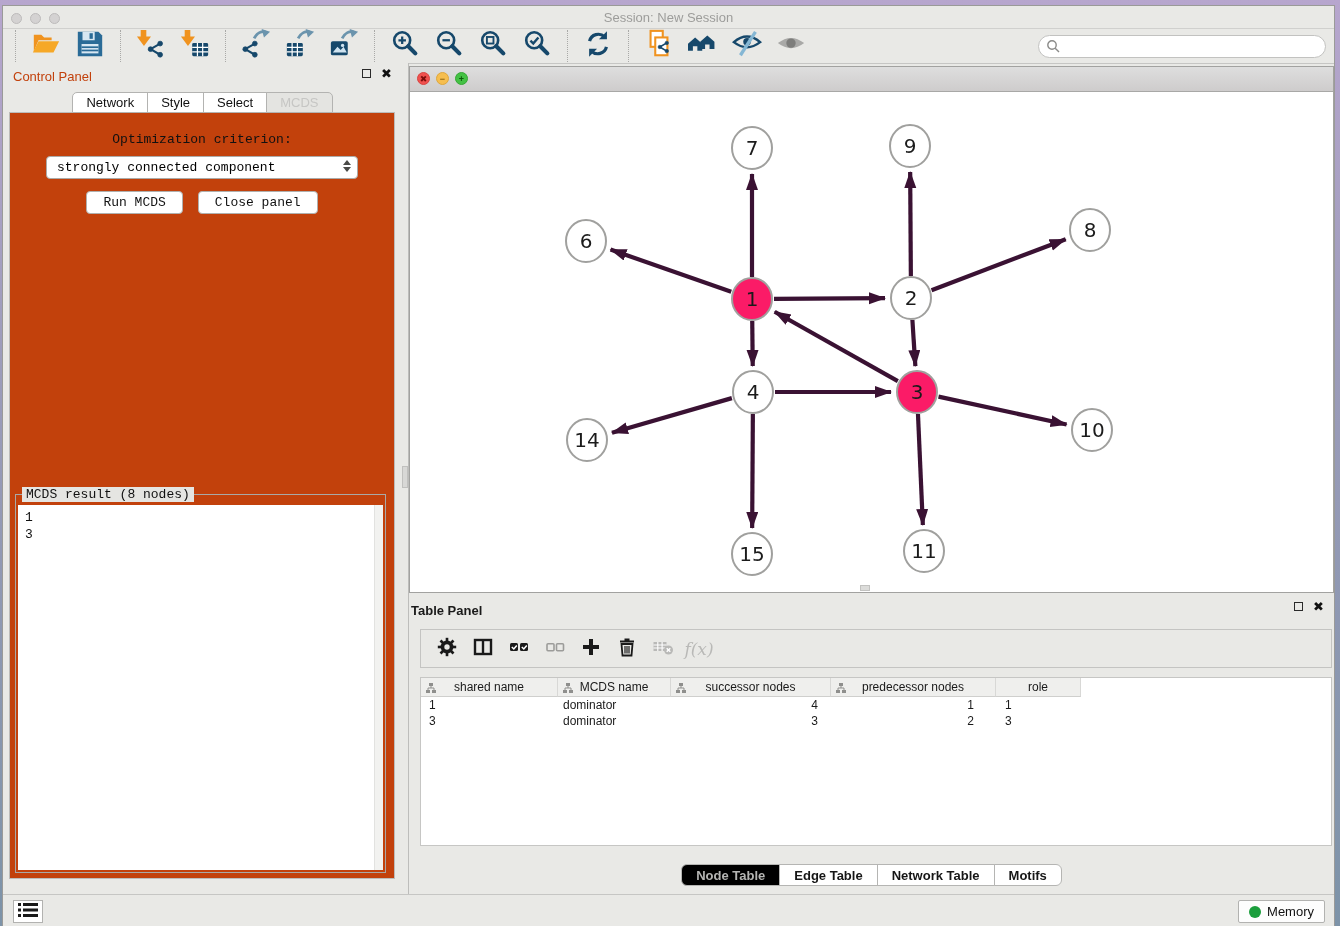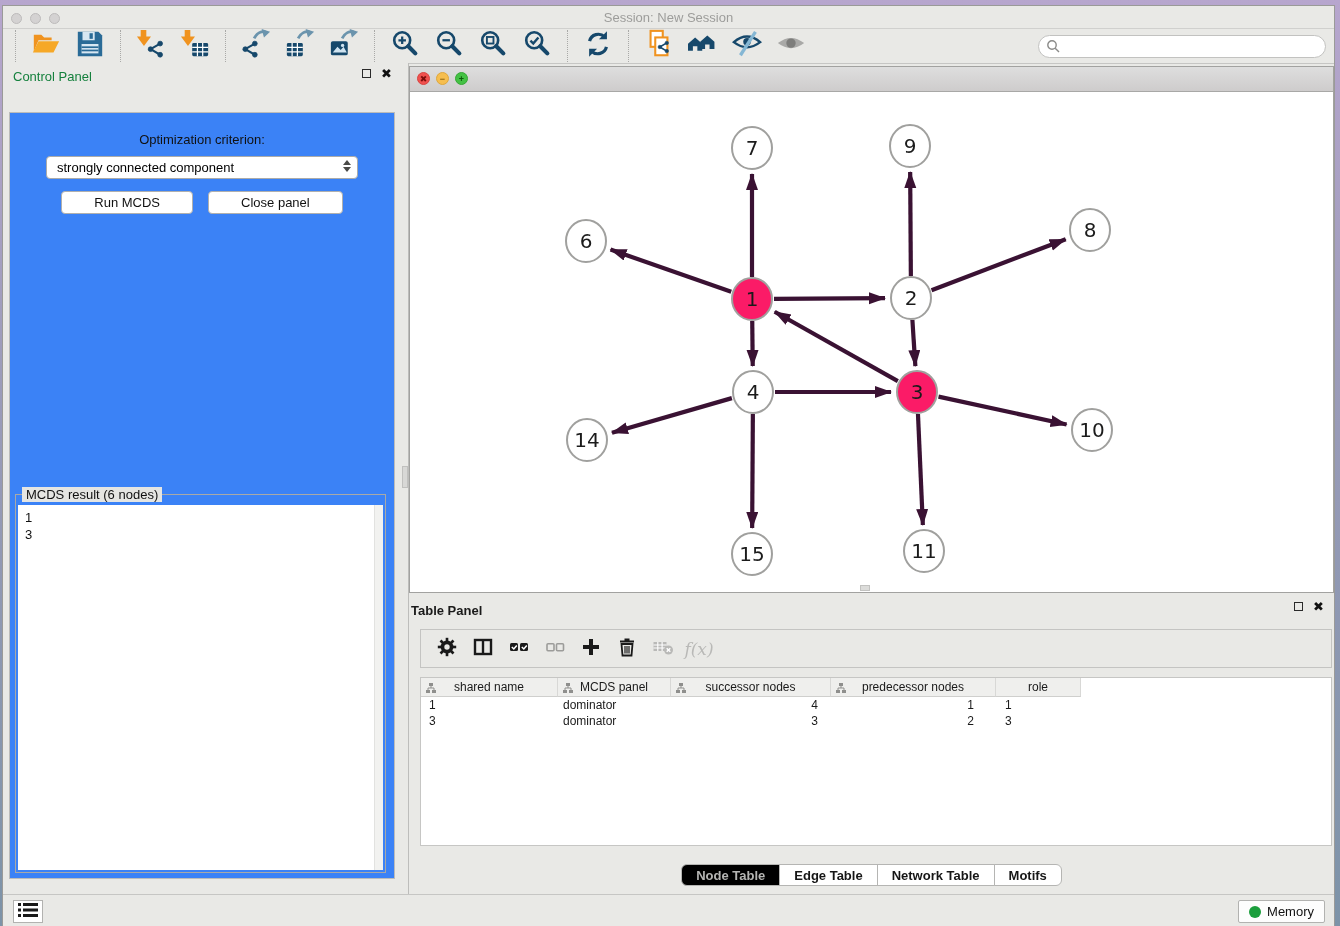--- a/index.html
+++ b/index.html
@@ -30,41 +30,41 @@
     background:#fff; padding-left:26px; font-size:13px; outline:none; }
   .search-mag { position:absolute; left:8px; top:4px; }
 
   
   .panel-head-ctrl { position:absolute; top:6px; display:flex; gap:10px; align-items:center; }
   .float-ic { width:9px; height:9px; border:1.6px solid #2a2a2a; display:inline-block; }
   .close-ic { font-size:13px; font-weight:700; color:#111; line-height:9px; }
 
   
   .cpanel { position:absolute; left:0; top:57px; width:399px; height:831px; background:#e9e9e6; }
-  .cp-title { position:absolute; left:10px; top:6px; font-size:13px; color:#15803d; }
+  .cp-title { position:absolute; left:10px; top:6px; font-size:13px; color:#c2410c; }
   .cp-tabs { position:absolute; top:29px; left:0; width:100%; display:flex; justify-content:center; z-index:2; }
   .cp-tab { height:21px; line-height:20px; padding:0 13px; font-size:13px; background:#fff;
     border:1px solid #b3b3b1; margin-left:-1px; color:#111; cursor:default; }
   .cp-tab.first { border-radius:5px 0 0 0; margin-left:0; }
   .cp-tab.last { border-radius:0 5px 0 0; }
   .cp-tab.disabled { background:#e4e4e1; color:#c6c6c4; }
   .cp-box { position:absolute; left:6px; right:7px; top:49px; bottom:15px;
-    background:#3b82f6; border:1px solid #bcbcba; }
+    background:#c2410c; border:1px solid #bcbcba;font-family:Liberation Mono, monospace; }
   .opt-label { position:absolute; top:19px; width:100%; text-align:center; font-size:13px; color:#111; }
   .dropdown { position:absolute; top:43px; left:36px; right:36px; height:23px; background:#fff;
     border:1px solid #ababa9; border-radius:4px; display:flex; align-items:center;
     padding-left:10px; font-size:13px; }
   .dd-arrows { position:absolute; right:6px; top:3px; display:flex; flex-direction:column;
     align-items:center; gap:2px; }
   .tri-up { width:0; height:0; border-left:4px solid transparent; border-right:4px solid transparent;
     border-bottom:5px solid #4a4a48; }
   .tri-down { width:0; height:0; border-left:4px solid transparent; border-right:4px solid transparent;
     border-top:5px solid #4a4a48; }
   .cp-buttons { position:absolute; top:78px; width:100%; display:flex; justify-content:center; gap:15px; }
-  .btn { height:23px; padding:0 32px; background:#fff; border:1px solid #b0b0ae; border-radius:4px;
+  .btn { height:23px; padding:0 16px; background:#fff; border:1px solid #b0b0ae; border-radius:4px;
     font-size:13px; color:#111; display:flex; align-items:center; cursor:default; }
   .fieldset { position:absolute; left:5px; right:8px; top:381px; height:379px;
     border:1px solid #a9a9a7; }
   .fieldset-legend { position:absolute; top:-8px; left:6px; background:#e5e5e2; padding:0 4px;
     font-size:13px; color:#111; }
   .result-area { position:absolute; left:2px; right:2px; top:10px; bottom:2px; background:#fff;
     font-size:13px; color:#111; padding:4px 0 0 7px; white-space:pre; line-height:17px; }
   .result-scroll { position:absolute; right:2px; top:10px; bottom:2px; width:9px;
     background:#f2f2f0; border-left:1px solid #e2e2e0; }
 
@@ -293,35 +293,41 @@
         </span>
       </div>
     </div>
 
     <div class="cpanel">
       <div class="cp-title">Control Panel</div>
       <div class="panel-head-ctrl" style="right:10px">
         <span class="float-ic"></span>
         <span class="close-ic">✖</span>
       </div>
+      <div class="cp-tabs">
+          <div class="cp-tab first">Network</div>
+          <div class="cp-tab">Style</div>
+          <div class="cp-tab">Select</div>
+          <div class="cp-tab last disabled">MCDS</div>
+        </div>
       <div class="cp-box">
         <div class="opt-label">Optimization criterion:</div>
         <div class="dropdown">
           <span>strongly connected component</span>
           <span class="dd-arrows">
             <span class="tri-up"></span>
               <span class="tri-down"></span>
           </span>
         </div>
         <div class="cp-buttons">
           <div class="btn">Run MCDS</div>
           <div class="btn">Close panel</div>
         </div>
         <div class="fieldset">
-          <span class="fieldset-legend">MCDS result (6 nodes)</span>
+          <span class="fieldset-legend">MCDS result (8 nodes)</span>
           <div class="result-area">1
 3</div>
           <div class="result-scroll"></div>
         </div>
       </div>
     </div>
 
     <div class="vdivider">
       <div class="line"></div>
         <div class="handle"></div>
@@ -484,21 +490,21 @@
             </div>
             <div class="tt-th" style="width: 113px;">
               <span class="th-ic"><svg width="10" height="10" viewBox="0 0 10 10">
                   <g fill="#8f8f8d">
                     <rect x="3" y="0" width="4" height="3"></rect>
                     <rect x="0" y="7" width="4" height="3"></rect>
                     <rect x="6" y="7" width="4" height="3"></rect>
                   </g>
                   <path d="M5 3v2M2 7V5h6v2" stroke="#8f8f8d" fill="none" stroke-width="1"></path>
                 </svg></span>
-              <span>MCDS panel</span>
+              <span>MCDS name</span>
             </div>
             <div class="tt-th" style="width: 160px;">
               <span class="th-ic"><svg width="10" height="10" viewBox="0 0 10 10">
                   <g fill="#8f8f8d">
                     <rect x="3" y="0" width="4" height="3"></rect>
                     <rect x="0" y="7" width="4" height="3"></rect>
                     <rect x="6" y="7" width="4" height="3"></rect>
                   </g>
                   <path d="M5 3v2M2 7V5h6v2" stroke="#8f8f8d" fill="none" stroke-width="1"></path>
                 </svg></span>

